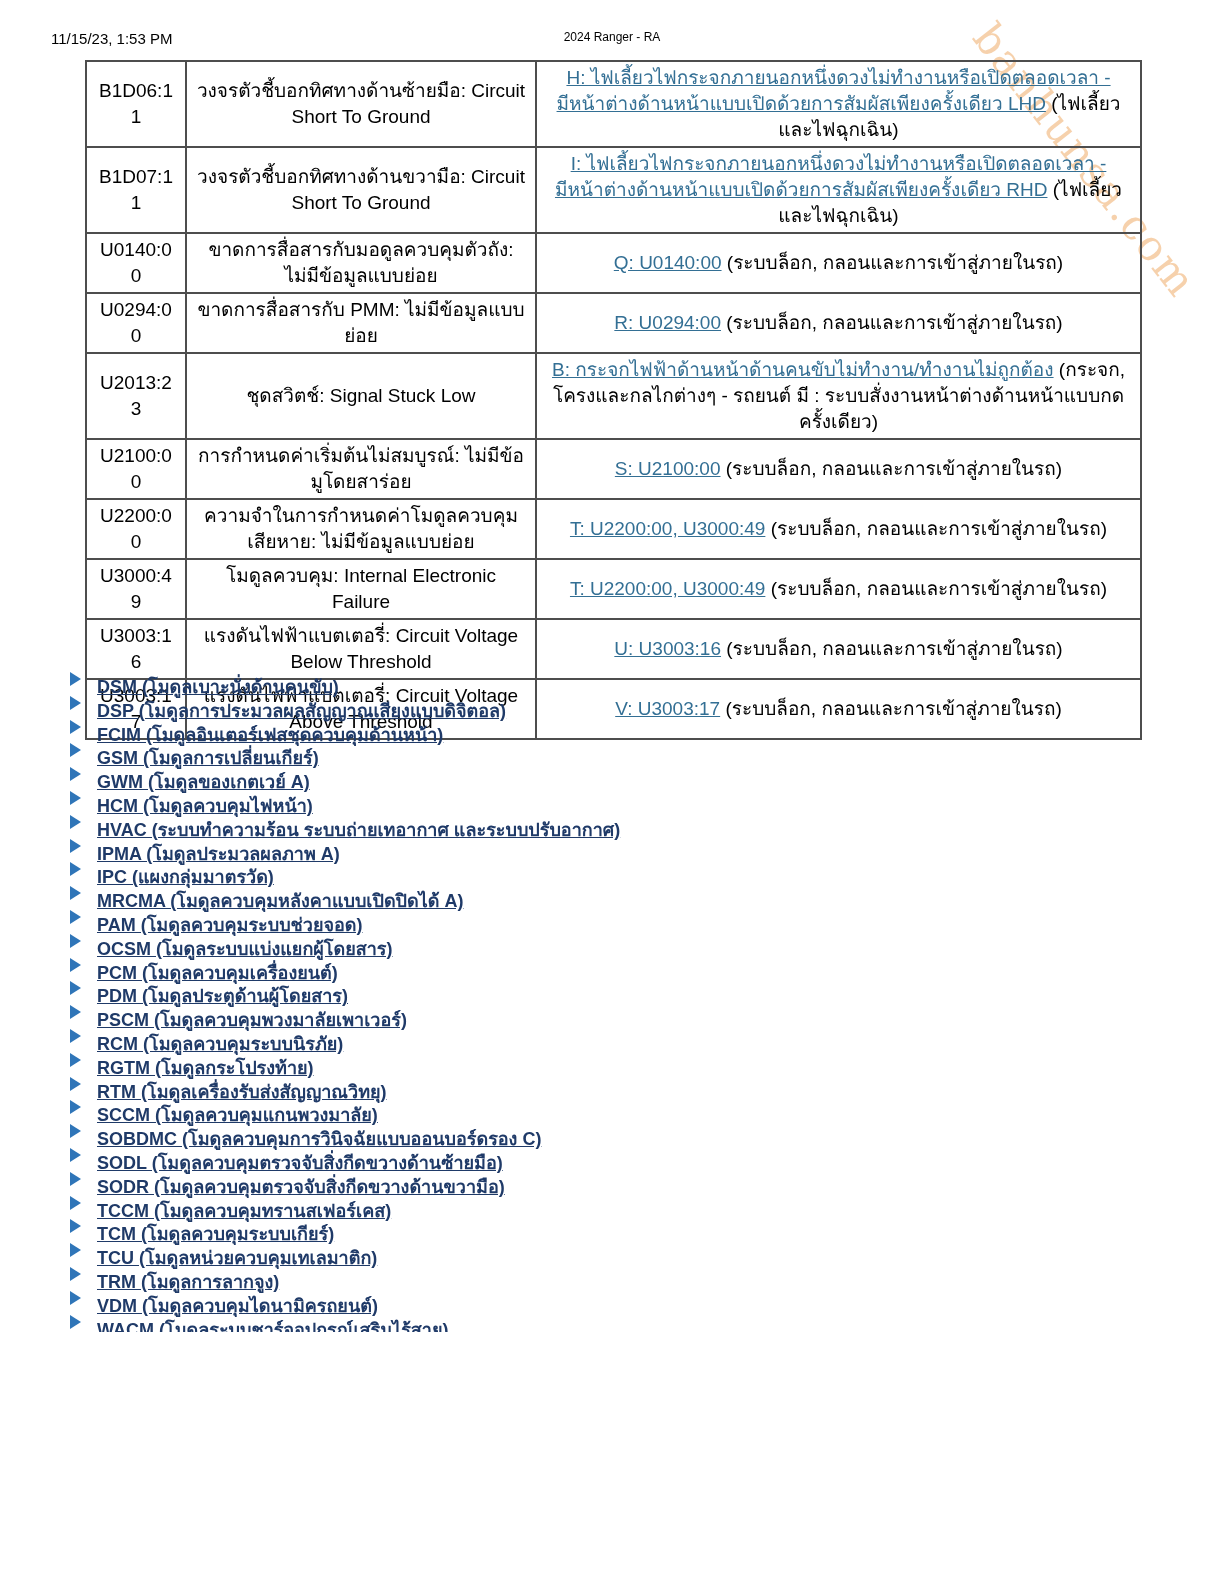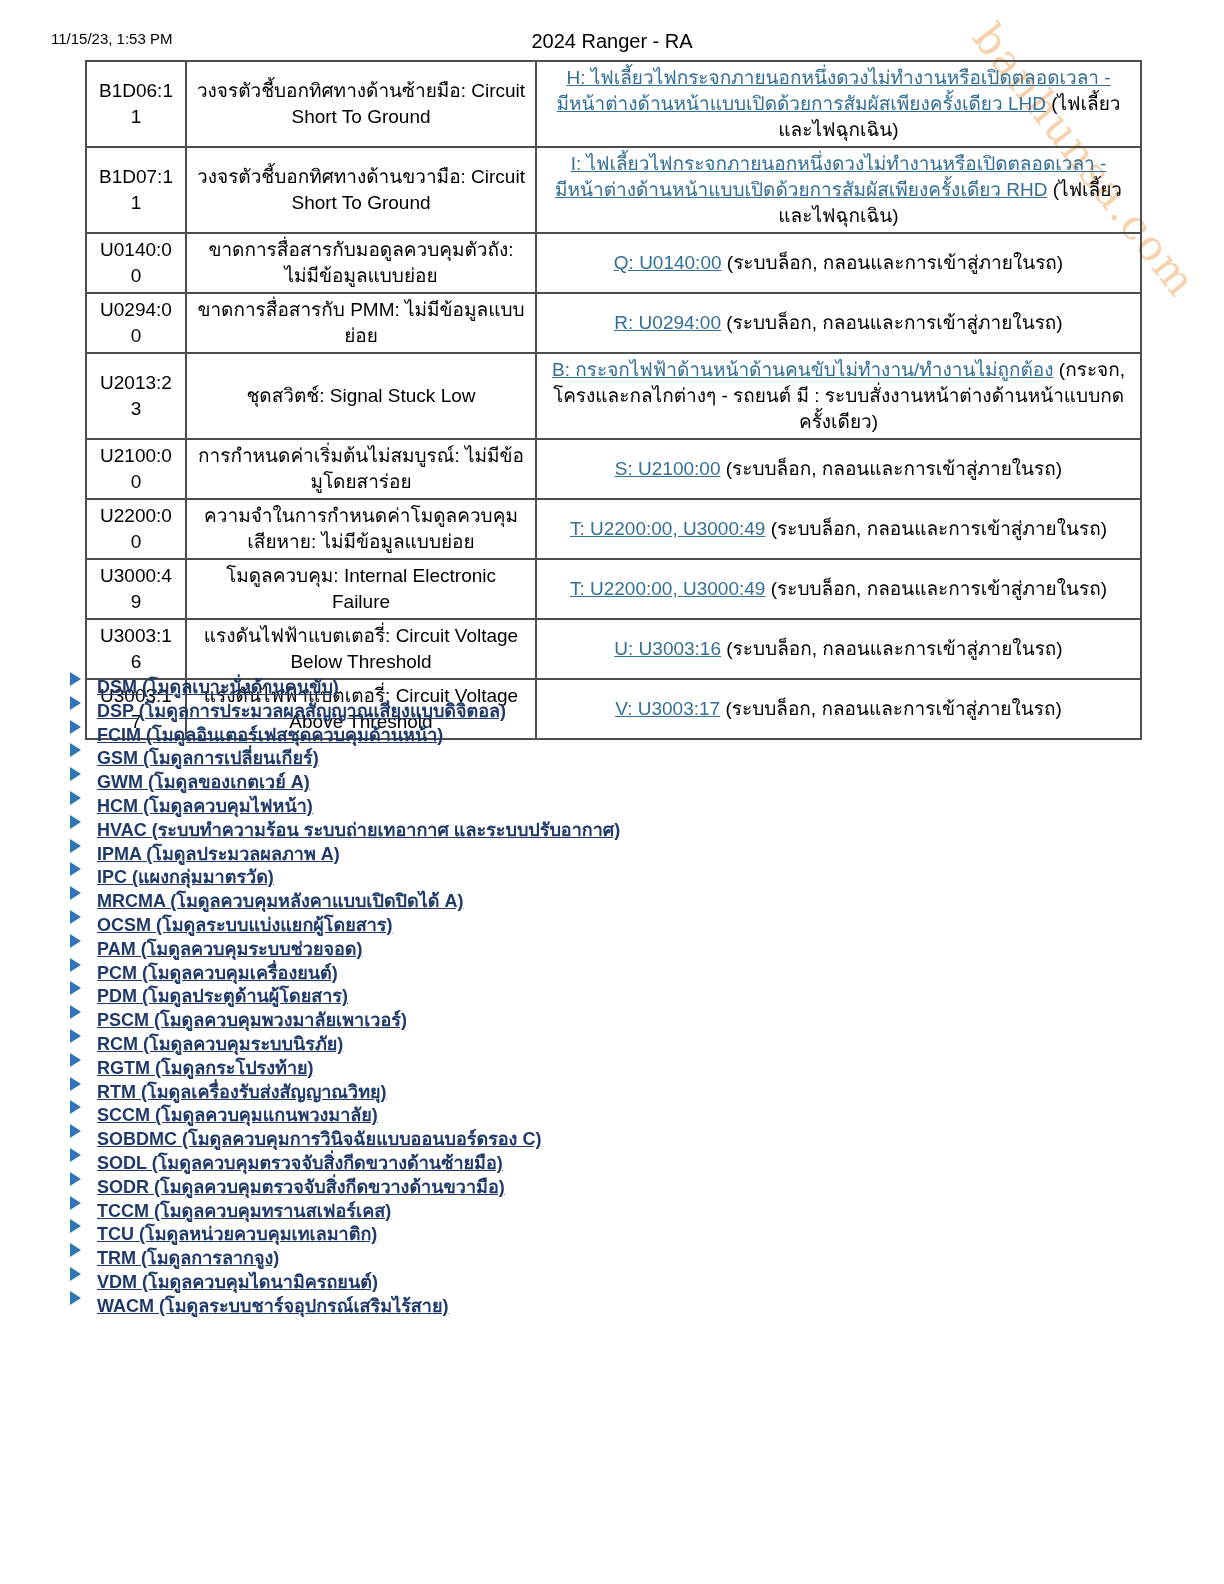--- a/index.html
+++ b/index.html
@@ -2,21 +2,21 @@
 <html><head>
 <meta charset="utf-8">
 <style>
   html,body{margin:0;padding:0;background:#fff;}
   .page{
     position:relative;width:1224px;height:1332px;background:#ffffff;overflow:hidden;
     font-family:"Liberation Sans","DejaVu Sans",sans-serif;color:#000;
   }
   
   .print-datetime{position:absolute;top:30px;left:51px;font-size:15px;white-space:nowrap;}
-  .doc-title{position:absolute;top:30px;left:0;width:100%;text-align:center;font-size:20px;}
+  .doc-title{position:absolute;top:30px;left:0;width:100%;text-align:center;font-size:12px;}
   
   .watermark{
     position:absolute;top:14px;left:1002px;transform:rotate(52deg);transform-origin:0 0;
     font-size:42px;letter-spacing:2px;color:rgba(235,153,70,0.45);
     font-family:"DejaVu Serif",serif;white-space:nowrap;pointer-events:none;
   }
   
   table.dtc{
     position:absolute;top:60px;left:85px;width:1055px;
     border-collapse:collapse;table-layout:fixed;text-align:center;
@@ -158,28 +158,28 @@
     <div class="module-item">
         <span class="tri"></span>
         <a class="mlink">IPC (แผงกลุ่มมาตรวัด)</a>
       </div>
     <div class="module-item">
         <span class="tri"></span>
         <a class="mlink">MRCMA (โมดูลควบคุมหลังคาแบบเปิดปิดได้ A)</a>
       </div>
     <div class="module-item">
         <span class="tri"></span>
+        <a class="mlink">PAM (โมดูลควบคุมระบบช่วยจอด)</a>
+      </div>
+    <div class="module-item">
+        <span class="tri"></span>
         <a class="mlink">OCSM (โมดูลระบบแบ่งแยกผู้โดยสาร)</a>
       </div>
     <div class="module-item">
         <span class="tri"></span>
-        <a class="mlink">PAM (โมดูลควบคุมระบบช่วยจอด)</a>
-      </div>
-    <div class="module-item">
-        <span class="tri"></span>
         <a class="mlink">PCM (โมดูลควบคุมเครื่องยนต์)</a>
       </div>
     <div class="module-item">
         <span class="tri"></span>
         <a class="mlink">PDM (โมดูลประตูด้านผู้โดยสาร)</a>
       </div>
     <div class="module-item">
         <span class="tri"></span>
         <a class="mlink">PSCM (โมดูลควบคุมพวงมาลัยเพาเวอร์)</a>
       </div>
@@ -207,20 +207,24 @@
         <span class="tri"></span>
         <a class="mlink">SODL (โมดูลควบคุมตรวจจับสิ่งกีดขวางด้านซ้ายมือ)</a>
       </div>
     <div class="module-item">
         <span class="tri"></span>
         <a class="mlink">SODR (โมดูลควบคุมตรวจจับสิ่งกีดขวางด้านขวามือ)</a>
       </div>
     <div class="module-item">
         <span class="tri"></span>
         <a class="mlink">TCCM (โมดูลควบคุมทรานสเฟอร์เคส)</a>
+      </div>
+    <div class="module-item">
+        <span class="tri"></span>
+        <a class="mlink">TCM (โมดูลควบคุมระบบเกียร์)</a>
       </div>
     <div class="module-item">
         <span class="tri"></span>
         <a class="mlink">TCU (โมดูลหน่วยควบคุมเทเลมาติก)</a>
       </div>
     <div class="module-item">
         <span class="tri"></span>
         <a class="mlink">TRM (โมดูลการลากจูง)</a>
       </div>
     <div class="module-item">

